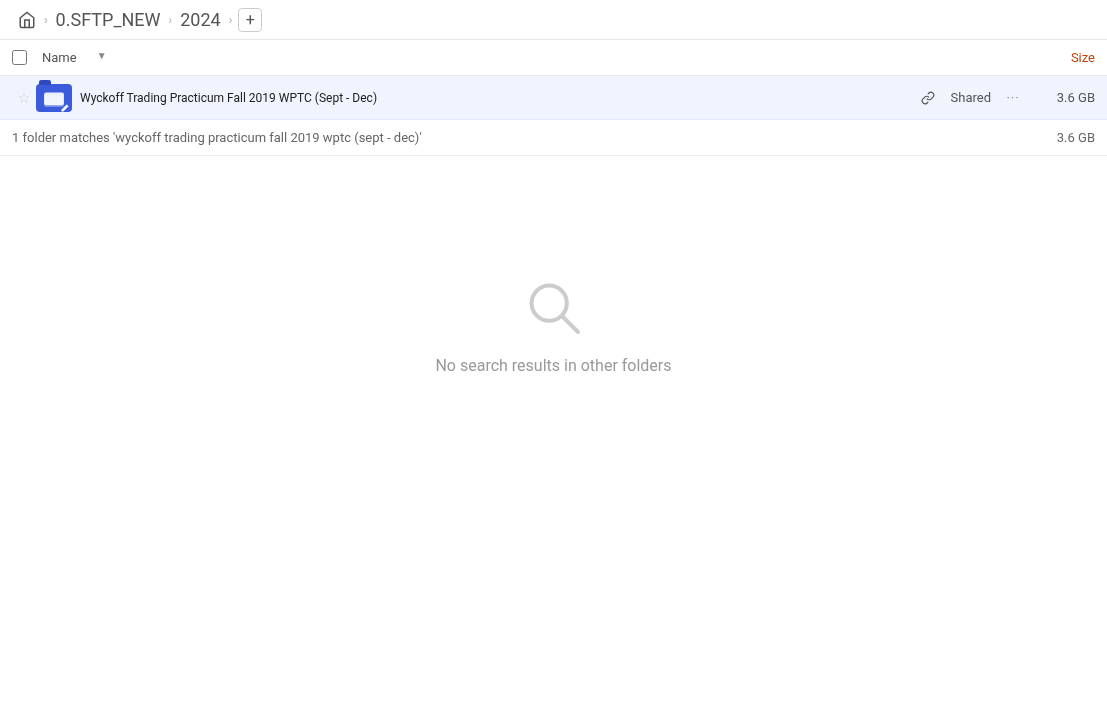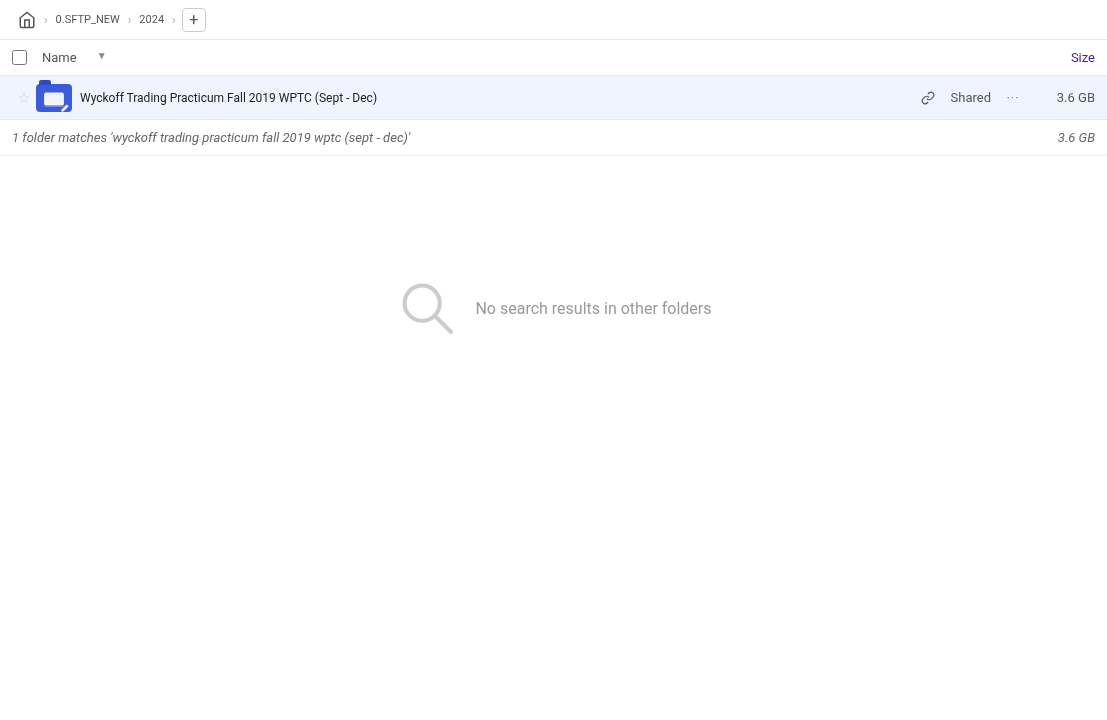--- a/index.html
+++ b/index.html
@@ -32,21 +32,21 @@
       color: #aaa;
       font-size: 12px;
       padding: 0 2px;
     }
     .breadcrumb-item {
       display: flex;
       align-items: flex-start;
       cursor: pointer;
       color: #555;
       padding: 4px 6px;
-      font-size: 11px;
+      font-size: 18px;
     }
     .breadcrumb-add {
       display: flex;
       align-items: center;
       justify-content: center;
       width: 24px;
       height: 24px;
       border-radius: 4px;
       border: 1px solid #ccc;
       cursor: pointer;
@@ -75,21 +75,21 @@
       align-items: flex-start;
       gap: 20px;
       font-size: 13px;
       color: #555;
       cursor: pointer;
     }
     .col-size {
       width: 80px;
       text-align: right;
       font-size: 13px;
-      color: #4c1d95;
+      color: #c2410c;
     }
 
     
     .file-row {
       display: flex;
       align-items: center;
       padding: 6px 12px;
       height: 44px;
       background: #f0f4ff;
       border-bottom: 1px solid #e0e8ff;
@@ -165,36 +165,35 @@
     }
 
     
     .status-bar {
       display: flex;
       align-items: center;
       padding: 6px 12px;
       border-bottom: 1px solid #eee;
       height: 36px;
       background: #fff;
-      font-style: italic;
     }
     .status-text {
       flex: 1;
       font-size: 13px;
       color: #666;
     }
     .status-size {
       font-size: 13px;
       color: #666;
     }
 
     
     .empty-state {
       display: flex;
-      flex-direction: row;
+      flex-direction: column;
       align-items: center;
       justify-content: center;
       margin-top: 120px;
       gap: 16px;
     }
     .empty-icon {
       width: 64px;
       height: 64px;
       color: #bbb;
     }

